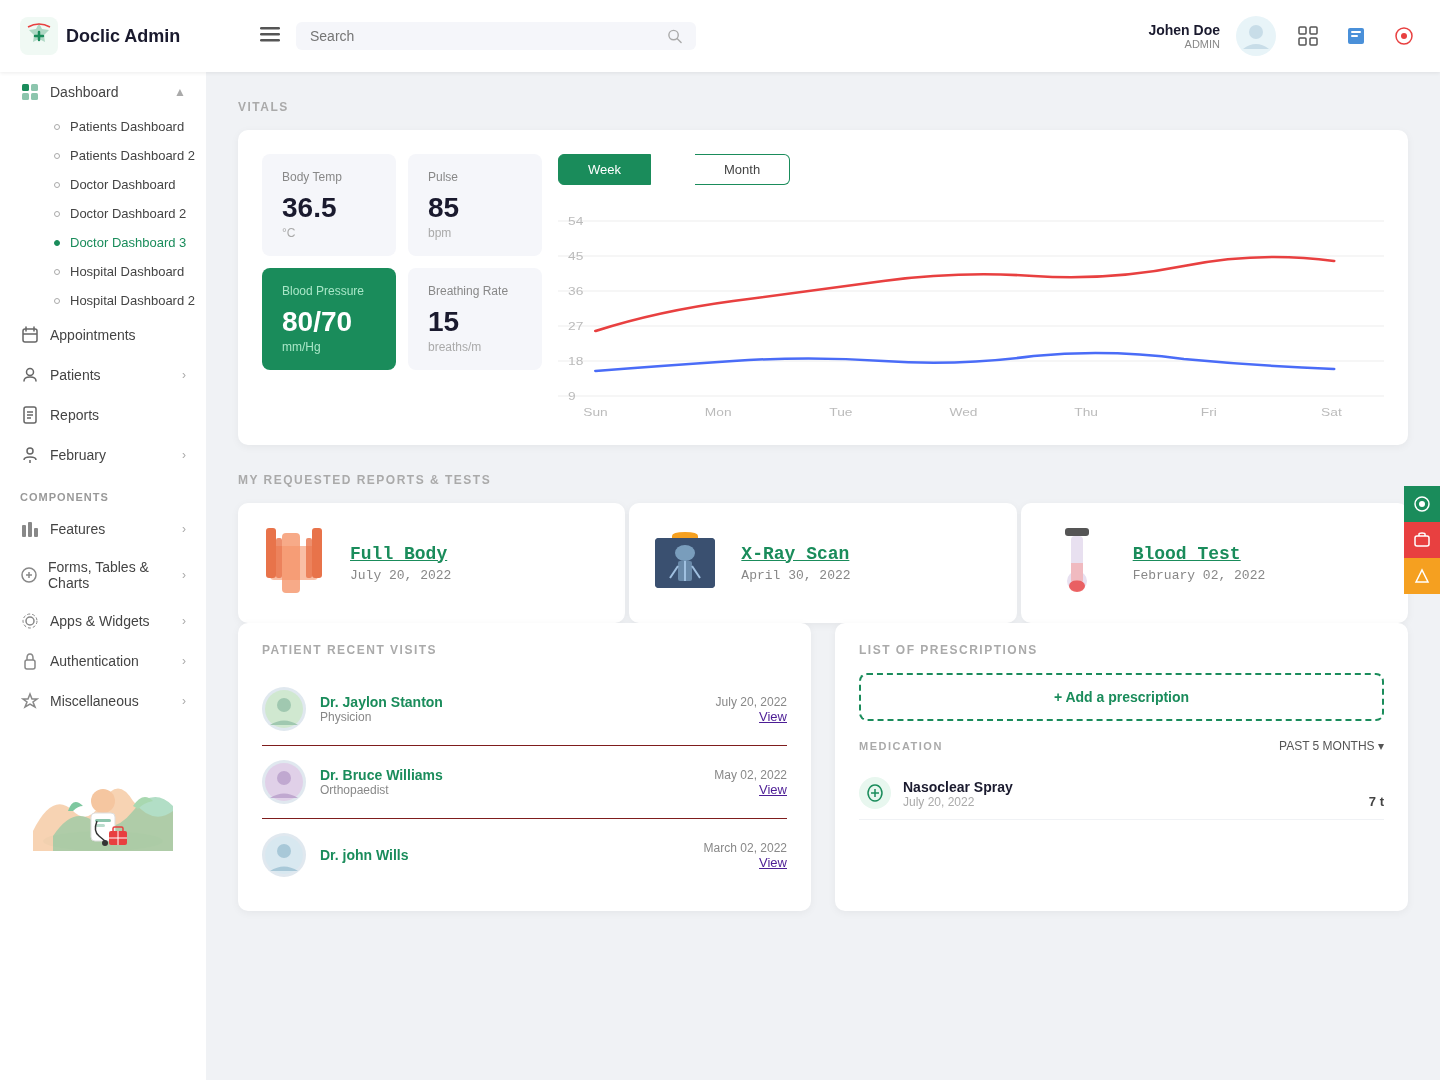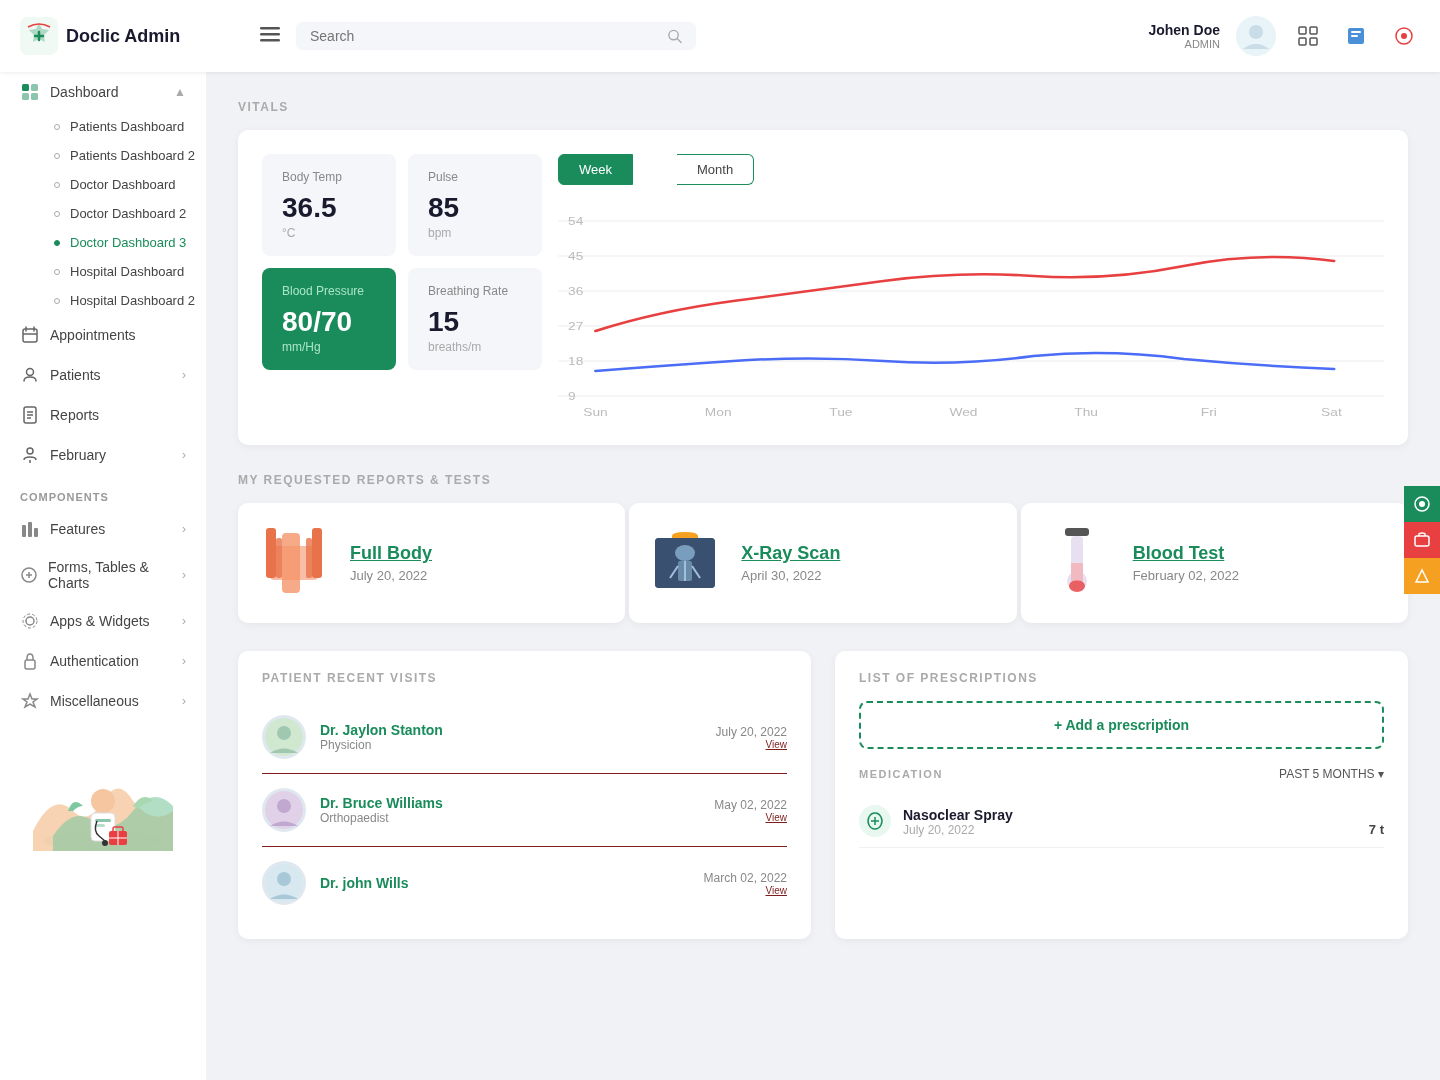--- a/index.html
+++ b/index.html
@@ -216,21 +216,21 @@
     
     .chart-area {
       flex: 1;
     }
     .chart-controls {
       display: flex;
       gap: 0;
       margin-bottom: 16px;
     }
     .chart-btn {
-      padding: 7px 20px;
+      padding: 7px 29px;
       border: 1.5px solid #1a8c5b;
       cursor: pointer;
       font-size: 13px;
       font-weight: 500;
     }
     .chart-btn.active {
       background: #1a8c5b;
       color: #fff;
       border-radius: 6px 0 0 6px;
     }
@@ -244,21 +244,21 @@
     .chart-svg-wrap {
       width: 100%;
       height: 220px;
     }
 
     
     .reports-grid {
       display: grid;
       grid-template-columns: 1fr 1fr 1fr;
       gap: 4px;
-      margin-bottom: 28px;
+      font-family: Liberation Mono, monospace;
     }
     .report-card {
       background: #fff;
       border-radius: 10px;
       padding: 24px 20px;
       display: flex;
       align-items: center;
       gap: 20px;
       box-shadow: 0 2px 8px rgba(0,0,0,0.05);
     }
@@ -331,22 +331,22 @@
       color: #888;
     }
     .visit-right {
       text-align: right;
     }
     .visit-date {
       font-size: 12px;
       color: #888;
     }
     .visit-view {
-      font-size: 10px;
-      color: #7f1d1d;
+      font-size: 13px;
+      color: #4c1d95;
       text-decoration: underline;
       cursor: pointer;
     }
 
     
     .rx-card {
       background: #fff;
       border-radius: 10px;
       padding: 20px 24px;
       box-shadow: 0 2px 8px rgba(0,0,0,0.05);

